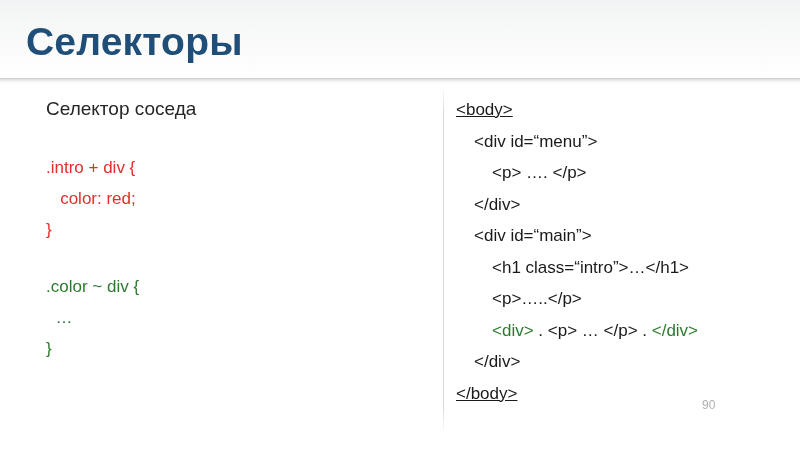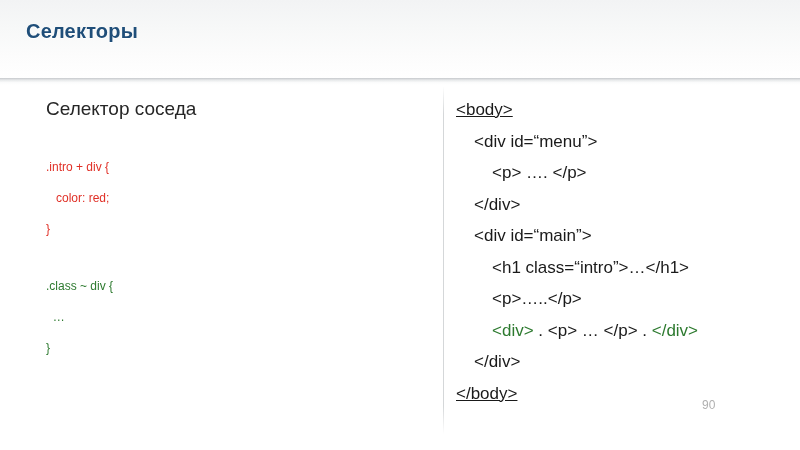--- a/index.html
+++ b/index.html
@@ -47,21 +47,21 @@
                 rgba(195,198,201,0.95) 0%,
                 rgba(219,222,224,0.65) 30%,
                 rgba(242,243,244,0.30) 65%,
                 rgba(255,255,255,0) 100%);
   }
 
   .page-title {
     position: absolute;
     left: 26px;
     top: 20px;
-    font-size: 20px;
+    font-size: 39px;
     font-weight: bold;
     color: #1f4e79;
     letter-spacing: 0.2px;
     white-space: nowrap;
     text-shadow: 0 1px 0 rgba(255,255,255,0.85);
   }
 
   
   .logo {
     position: absolute;
@@ -80,21 +80,21 @@
     width: 380px;
   }
   .subtitle {
     font-size: 19px;
     color: #262626;
     line-height: 26px;
     margin: 8px 0 30px 0;
     white-space: nowrap;
   }
   .css-block {
-    font-size: 12px;
+    font-size: 17px;
     line-height: 31px;
     white-space: pre;
   }
   .css-block.red   { color: #e03027; }
   .css-block.green { color: #2d7a2f; }
   .block-gap { height: 26px; }
 
   
   .v-divider {
     position: absolute;
@@ -144,21 +144,21 @@
   <div class="header-rule"></div>
 
   <div class="page-title">Селекторы</div>
 
 
   <div class="left-col">
     <div class="subtitle">Селектор соседа</div>
     <div>
         <div class="css-block red"><div>.intro + div {</div><div>   color: red;</div><div>}</div></div>
         <div class="block-gap"></div>
-        <div class="css-block green"><div>.class ~ div {</div><div>  …</div><div>}</div></div>
+        <div class="css-block green"><div>.color ~ div {</div><div>  …</div><div>}</div></div>
       </div>
   </div>
 
   <div class="v-divider"></div>
 
   <div class="code-col"><div class="code-line ind-0"><span>&lt;body&gt;</span></div><div class="code-line ind-1"><span>&lt;div id=“menu”&gt;</span></div><div class="code-line ind-2"><span>&lt;p&gt; …. &lt;/p&gt;</span></div><div class="code-line ind-1"><span>&lt;/div&gt;</span></div><div class="code-line ind-1"><span>&lt;div id=“main”&gt;</span></div><div class="code-line ind-2"><span>&lt;h1 class=“intro”&gt;…&lt;/h1&gt;</span></div><div class="code-line ind-2"><span>&lt;p&gt;…..&lt;/p&gt;</span></div><div class="code-line ind-2"><span class="tok-green">&lt;div&gt;</span><span> . &lt;p&gt; … &lt;/p&gt; . </span><span class="tok-green">&lt;/div&gt;</span></div><div class="code-line ind-1"><span>&lt;/div&gt;</span></div><div class="code-line ind-0"><span>&lt;/body&gt;</span></div></div>
 
   <div class="page-number">90</div>
 
 </div>

